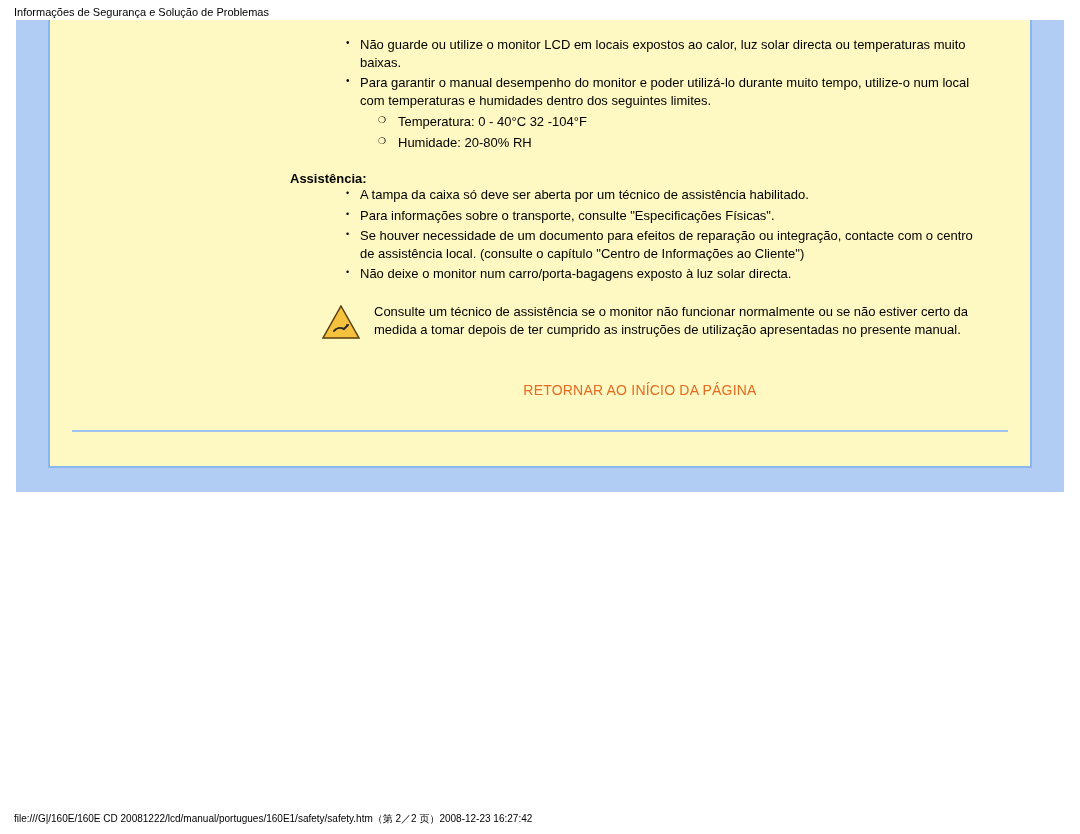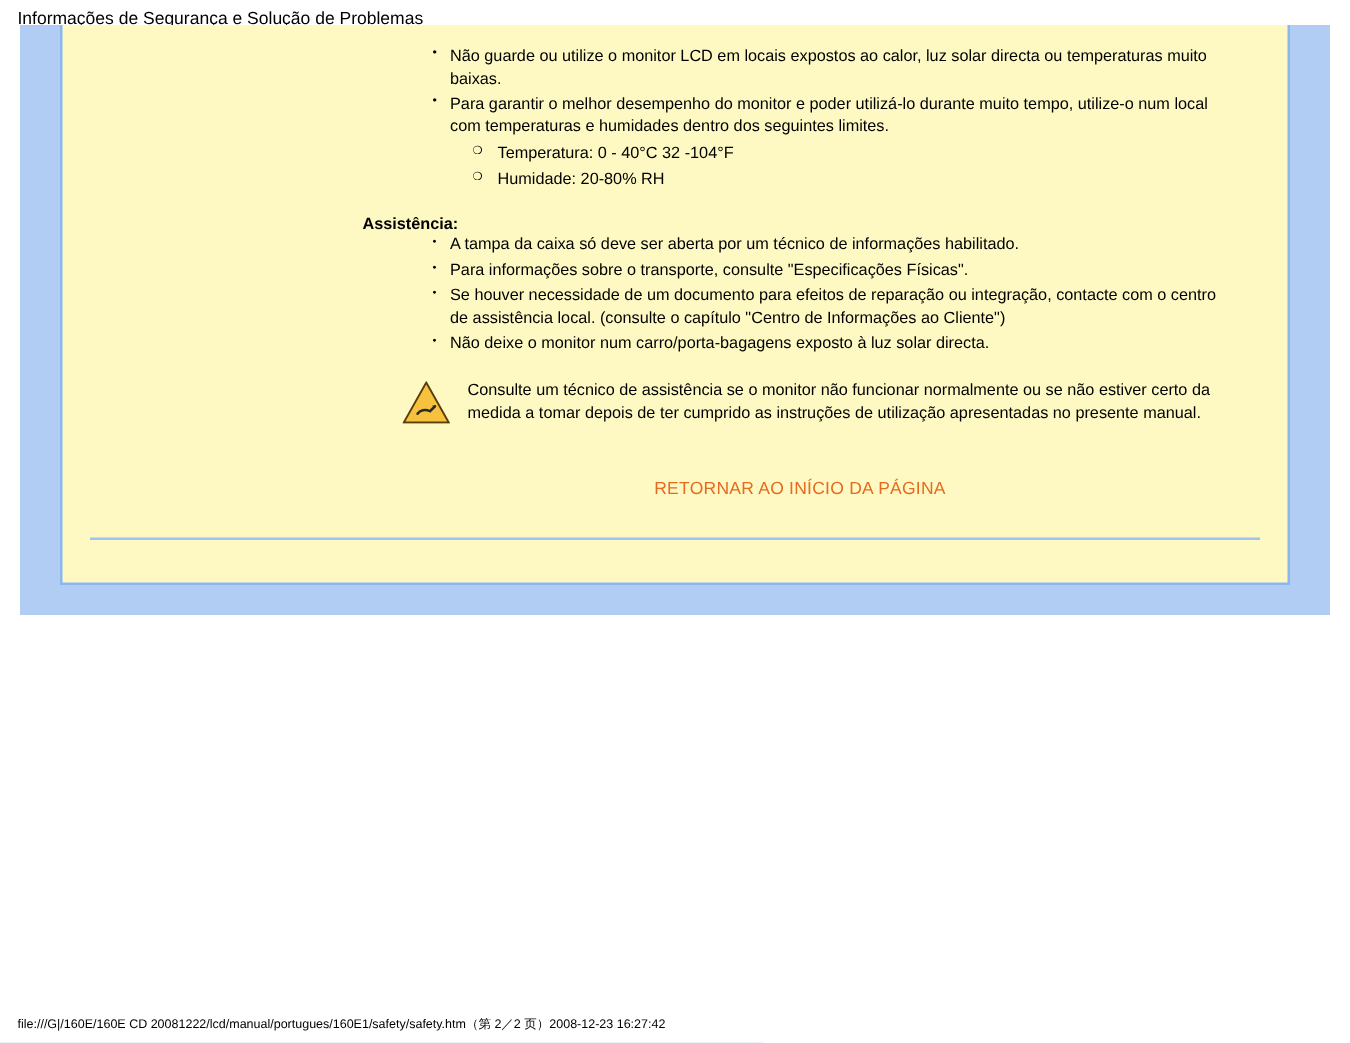--- a/index.html
+++ b/index.html
@@ -11,21 +11,21 @@
     font-family: Arial, Helvetica, sans-serif;
     font-size: 13px;
     color: #000;
     overflow: hidden;
     position: relative;
   }
   .header {
     position: absolute;
     top: 6px;
     left: 14px;
-    font-size: 14px;
+    font-size: 11px;
     color: #000;
   }
   .blue-panel {
     position: absolute;
     top: 20px;
     left: 16px;
     width: 1048px;
     height: 472px;
     background: #b1cdf3;
     box-sizing: border-box;
@@ -153,34 +153,34 @@
 </div>
 
 <div class="blue-panel">
   <div class="white-card">
 
     <div class="content-wrap">
 
       <ul class="top-list">
         <li><span>Não guarde ou utilize o monitor LCD em locais expostos ao calor, luz solar directa ou temperaturas muito baixas.</span></li>
         <li>
-          <span>Para garantir o melhor desempenho do monitor e poder utilizá-lo durante muito tempo, utilize-o num local com temperaturas e humidades dentro dos seguintes limites.</span>
+          <span>Para garantir o manual desempenho do monitor e poder utilizá-lo durante muito tempo, utilize-o num local com temperaturas e humidades dentro dos seguintes limites.</span>
           <ul class="sub-list">
             <li><span>Temperatura: 0 - 40°C 32 -104°F</span></li>
             <li><span>Humidade: 20-80% RH</span></li>
           </ul>
         </li>
       </ul>
 
       <div class="section-h">
         <span>Assistência:</span>
       </div>
 
       <ul class="assist-list">
-        <li><span>A tampa da caixa só deve ser aberta por um técnico de informações habilitado.</span></li>
+        <li><span>A tampa da caixa só deve ser aberta por um técnico de assistência habilitado.</span></li>
         <li><span>Para informações sobre o transporte, consulte "Especificações Físicas".</span></li>
         <li><span>Se houver necessidade de um documento para efeitos de reparação ou integração, contacte com o centro de assistência local. (consulte o capítulo "Centro de Informações ao Cliente")</span></li>
         <li><span>Não deixe o monitor num carro/porta-bagagens exposto à luz solar directa.</span></li>
       </ul>
 
       <div class="warn-row">
         <div class="warn-icon">
           <svg width="38" height="34" viewBox="0 0 38 34">
             <polygon points="19,1 37,33 1,33" fill="#f6c23e" stroke="#5a3d0a" stroke-width="1.5"></polygon>
             <path d="M12 26 C 14 23, 18 22, 22 24 L 26 20" stroke="#2a2a2a" stroke-width="2" fill="none" stroke-linecap="round"></path>

